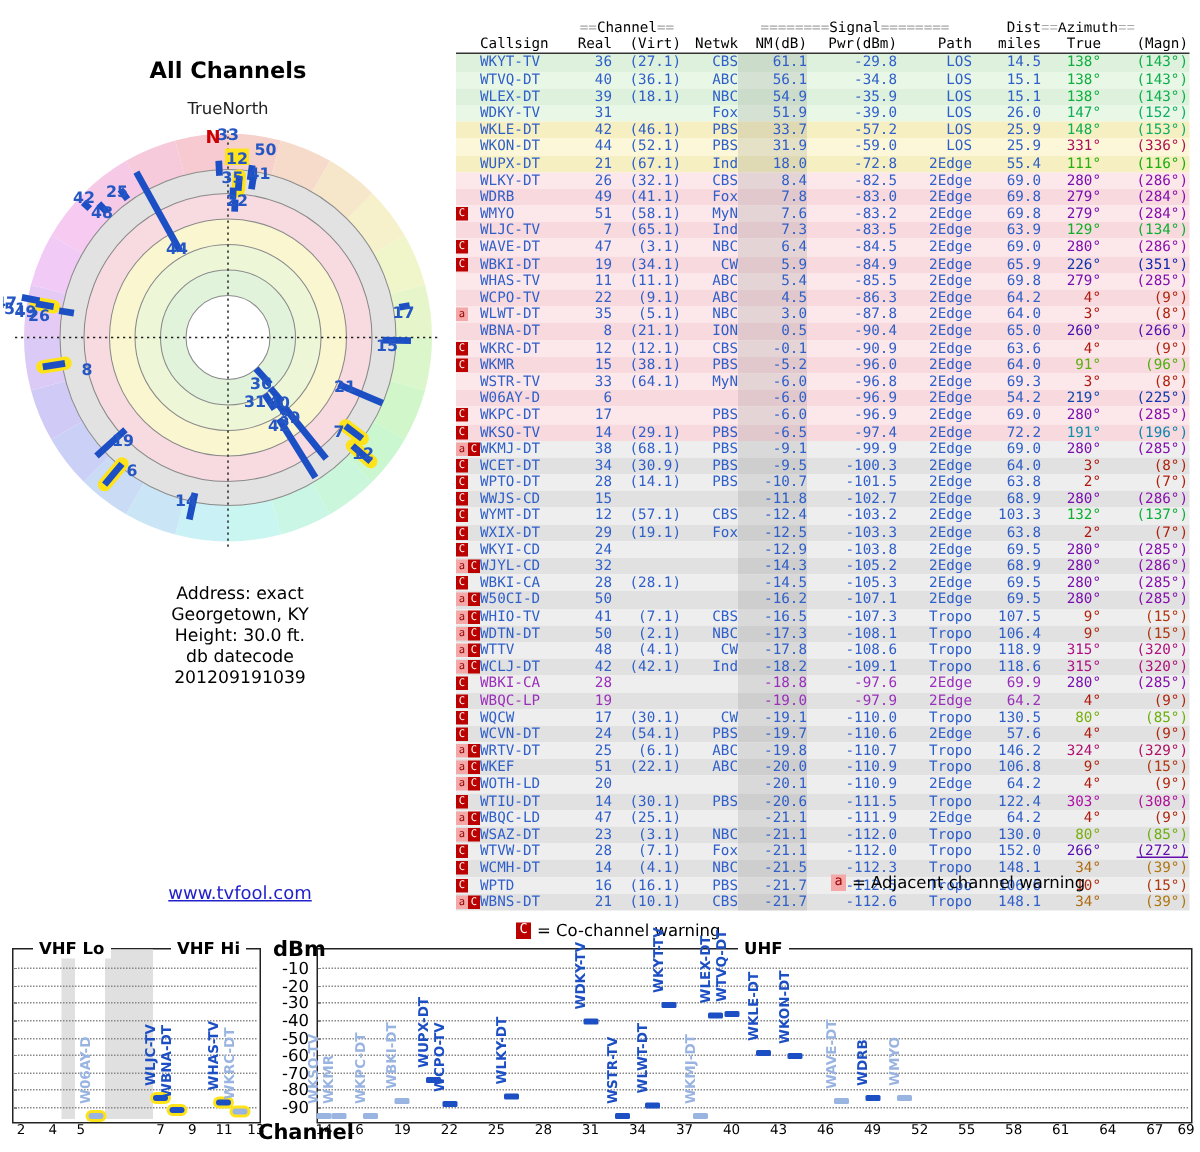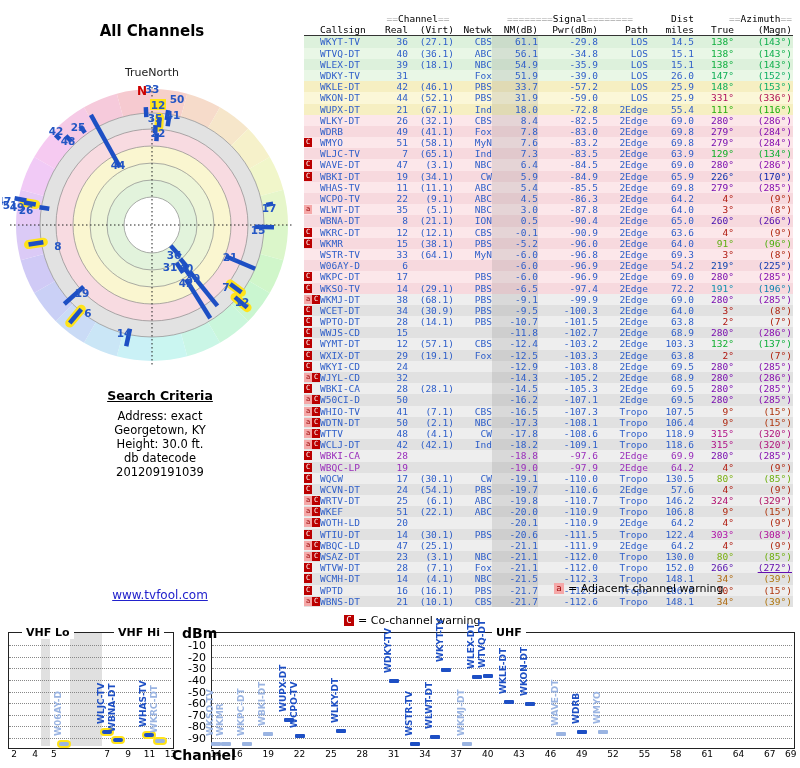--- a/index.html
+++ b/index.html
@@ -1,20 +1,20 @@
 <!DOCTYPE html>
 <html><head>
 <meta charset="utf-8">
 <style>
   html,body{margin:0;padding:0;background:#fff;}
   #page{position:relative;width:800px;height:768px;background:#fff;overflow:hidden;
         font-family:"DejaVu Sans",sans-serif;}
   .abs{position:absolute;}
   
-  #radar-title{left:0;top:22px;width:304px;text-align:center;font-size:15px;font-weight:bold;color:#000;}
+  #radar-title{left:0;top:38px;width:304px;text-align:center;font-size:15px;font-weight:bold;color:#000;}
   #radar-sub{left:0;top:66px;width:304px;text-align:center;font-size:11px;color:#222;}
   #north-label{left:137px;top:84px;font-size:12px;font-weight:bold;color:#cc0000;}
   
   #search{left:55px;top:388px;width:210px;text-align:center;color:#000;}
   #search .head{font-size:12.5px;font-weight:bold;text-decoration:underline;margin-bottom:6px;}
   #search .ln{font-size:11.5px;line-height:14px;}
   #search .dc{}
   #site-link{left:55px;top:588px;width:210px;text-align:center;font-size:12px;}
   #site-link a{color:#2222cc;}
   
@@ -162,39 +162,38 @@
       <text x="8" y="179" text-anchor="middle" fill="#2456c4" font-size="10.5" font-weight="bold" font-family="&quot;DejaVu Sans&quot;,sans-serif">51</text>
       <text x="2" y="175" text-anchor="middle" fill="#2456c4" font-size="10.5" font-weight="bold" font-family="&quot;DejaVu Sans&quot;,sans-serif">47</text>
       <text x="76" y="101" text-anchor="middle" fill="#2456c4" font-size="10.5" font-weight="bold" font-family="&quot;DejaVu Sans&quot;,sans-serif">25</text>
       <text x="66" y="115" text-anchor="middle" fill="#2456c4" font-size="10.5" font-weight="bold" font-family="&quot;DejaVu Sans&quot;,sans-serif">48</text>
       <text x="54" y="105" text-anchor="middle" fill="#2456c4" font-size="10.5" font-weight="bold" font-family="&quot;DejaVu Sans&quot;,sans-serif">42</text>
       <text x="116" y="139" text-anchor="middle" fill="#2456c4" font-size="10.5" font-weight="bold" font-family="&quot;DejaVu Sans&quot;,sans-serif">44</text>
     </svg>
   <div class="abs" id="north-label">N</div>
 
   <div class="abs" id="search">
-    <div class="head">Search Criteria</div>
     <div class="ln">Address: exact</div>
     <div class="ln">Georgetown, KY</div>
     <div class="ln">Height: 30.0 ft.</div>
     <div class="ln dc">db datecode</div>
     <div class="ln">201209191039</div>
   </div>
   <div class="abs" id="site-link">
     <a href="#">www.tvfool.com</a>
   </div>
 
   <div class="abs" id="tbl">
       <div class="thead">
         <div class="cell" style="width: 78px; text-align: center;"></div>
         <div class="cell" style="width: 72px; text-align: center;"><span class="gray-eq">==</span>Channel<span class="gray-eq">==</span></div>
         <div class="cell" style="width: 38px; text-align: center;"></div>
         <div class="cell" style="width: 156px; text-align: center;"><span class="gray-eq">========</span>Signal<span class="gray-eq">========</span></div>
         <div class="cell" style="width: 46px; text-align: right;">Dist</div>
-        <div class="cell" style="width: 98px; text-align: right;"><span class="gray-eq">==</span>Azimuth<span class="gray-eq">==</span></div>
+        <div class="cell" style="width: 98px; text-align: left; font-family: Liberation Mono, monospace;"><span class="gray-eq">==</span>Azimuth<span class="gray-eq">==</span></div>
       </div>
       <div class="thead u">
         <div class="cell" style="width: 62px; text-align: left; padding-left: 16px;">Callsign</div>
         <div class="cell" style="width: 26px; text-align: right;">Real</div>
         <div class="cell" style="width: 46px; text-align: right;">(Virt)</div>
         <div class="cell" style="width: 38px; text-align: right;">Netwk</div>
         <div class="cell" style="width: 46px; text-align: right;">NM(dB)</div>
         <div class="cell" style="width: 60px; text-align: right;">Pwr(dBm)</div>
         <div class="cell" style="width: 50px; text-align: right;">Path</div>
         <div class="cell" style="width: 46px; text-align: right;">miles</div>
@@ -361,21 +360,21 @@
         <div class="cell c0"><span class="chip C">C</span></div>
         <div class="cell c1 pc">WBKI-DT</div>
         <div class="cell c2 pc">19</div>
         <div class="cell c3 pc">(34.1)</div>
         <div class="cell c4 pc">CW</div>
         <div class="cell c5 pc">5.9</div>
         <div class="cell c6 pc">-84.9</div>
         <div class="cell c7 pc">2Edge</div>
         <div class="cell c8 pc">65.9</div>
         <div class="cell c9" style="color: rgb(14, 52, 175);">226°</div>
-        <div class="cell c10" style="color: rgb(14, 38, 175);">(170°)</div>
+        <div class="cell c10" style="color: rgb(14, 38, 175);">(351°)</div>
       </div>
       <div class="trow bg-p alt">
         <div class="cell c0"></div>
         <div class="cell c1 pc">WHAS-TV</div>
         <div class="cell c2 pc">11</div>
         <div class="cell c3 pc">(11.1)</div>
         <div class="cell c4 pc">ABC</div>
         <div class="cell c5 pc">5.4</div>
         <div class="cell c6 pc">-85.5</div>
         <div class="cell c7 pc">2Edge</div>

